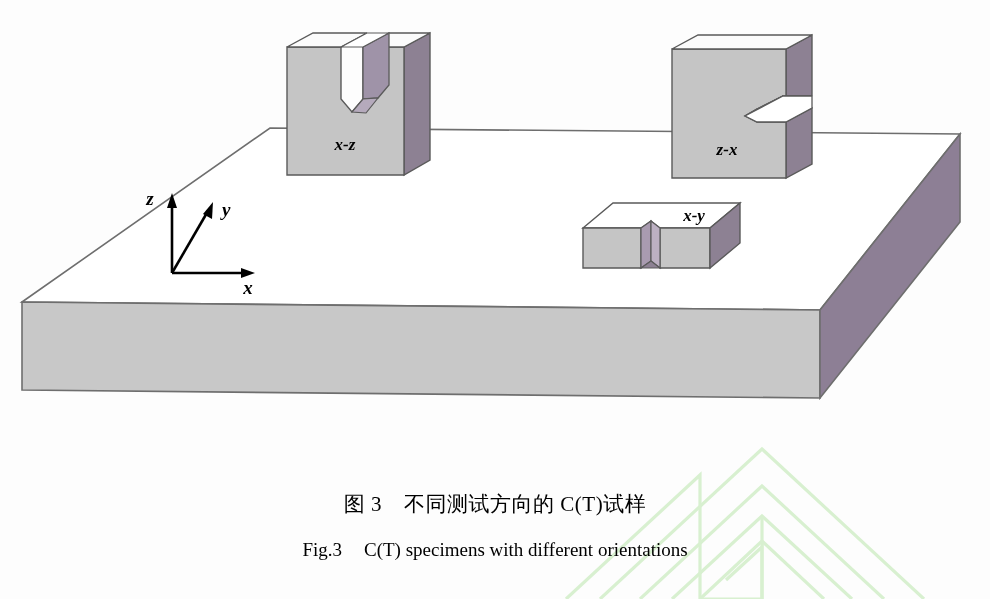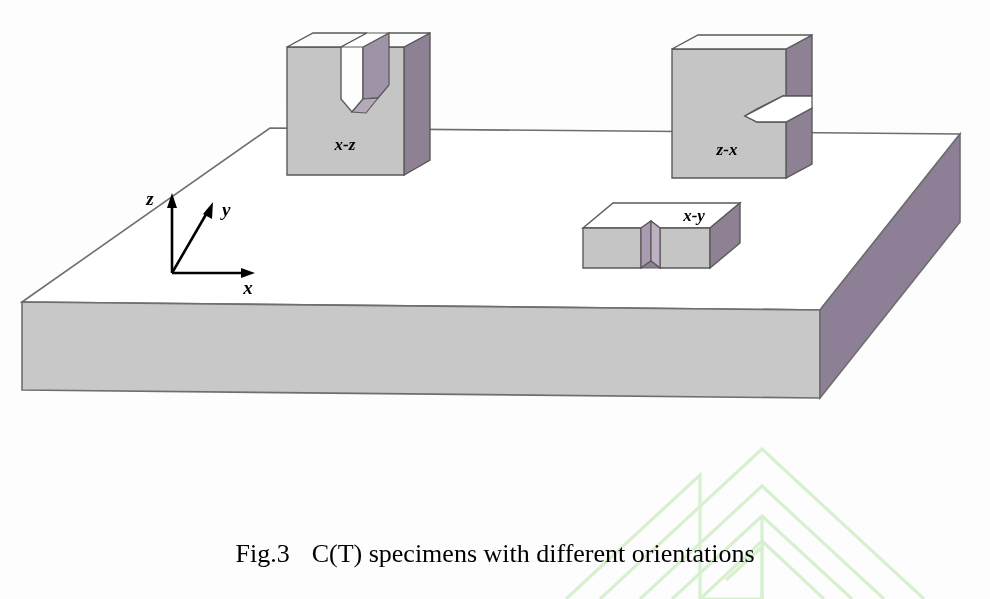--- a/index.html
+++ b/index.html
@@ -35,21 +35,21 @@
     text-align: center;
     z-index: 5;
   }
   #caption-cn {
     top: 490px;
     font-size: 21px;
     letter-spacing: 0.5px;
   }
   #caption-en {
     top: 539px;
-    font-size: 26px;
+    font-size: 19px;
   }
   .cap-gap {
     display: inline-block;
     width: 22px;
   }
   .axis-label {
     font-style: italic;
     font-size: 19px;
     font-family: "Liberation Serif", "DejaVu Serif", serif;
     font-weight: 600;
@@ -158,18 +158,21 @@
 
     <text class="axis-label" x="150" y="205" text-anchor="middle">z</text>
     <text class="axis-label" x="222" y="216" text-anchor="start">y</text>
     <text class="axis-label" x="248" y="294" text-anchor="middle">x</text>
 
     <text class="spec-label" x="345" y="150" text-anchor="middle">x-z</text>
     <text class="spec-label" x="727" y="155" text-anchor="middle">z-x</text>
     <text class="spec-label" x="694" y="221" text-anchor="middle">x-y</text>
   </svg>
 
+  <div class="caption-block" id="caption-cn">
+    <span>图 3</span><span class="cap-gap"></span><span>不同测试方向的 C(T)试样</span>
+  </div>
 
   <div class="caption-block" id="caption-en">
     <span>Fig.3</span><span class="cap-gap"></span><span>C(T) specimens with different orientations</span>
   </div>
 
 </div>
 
 </body></html>

